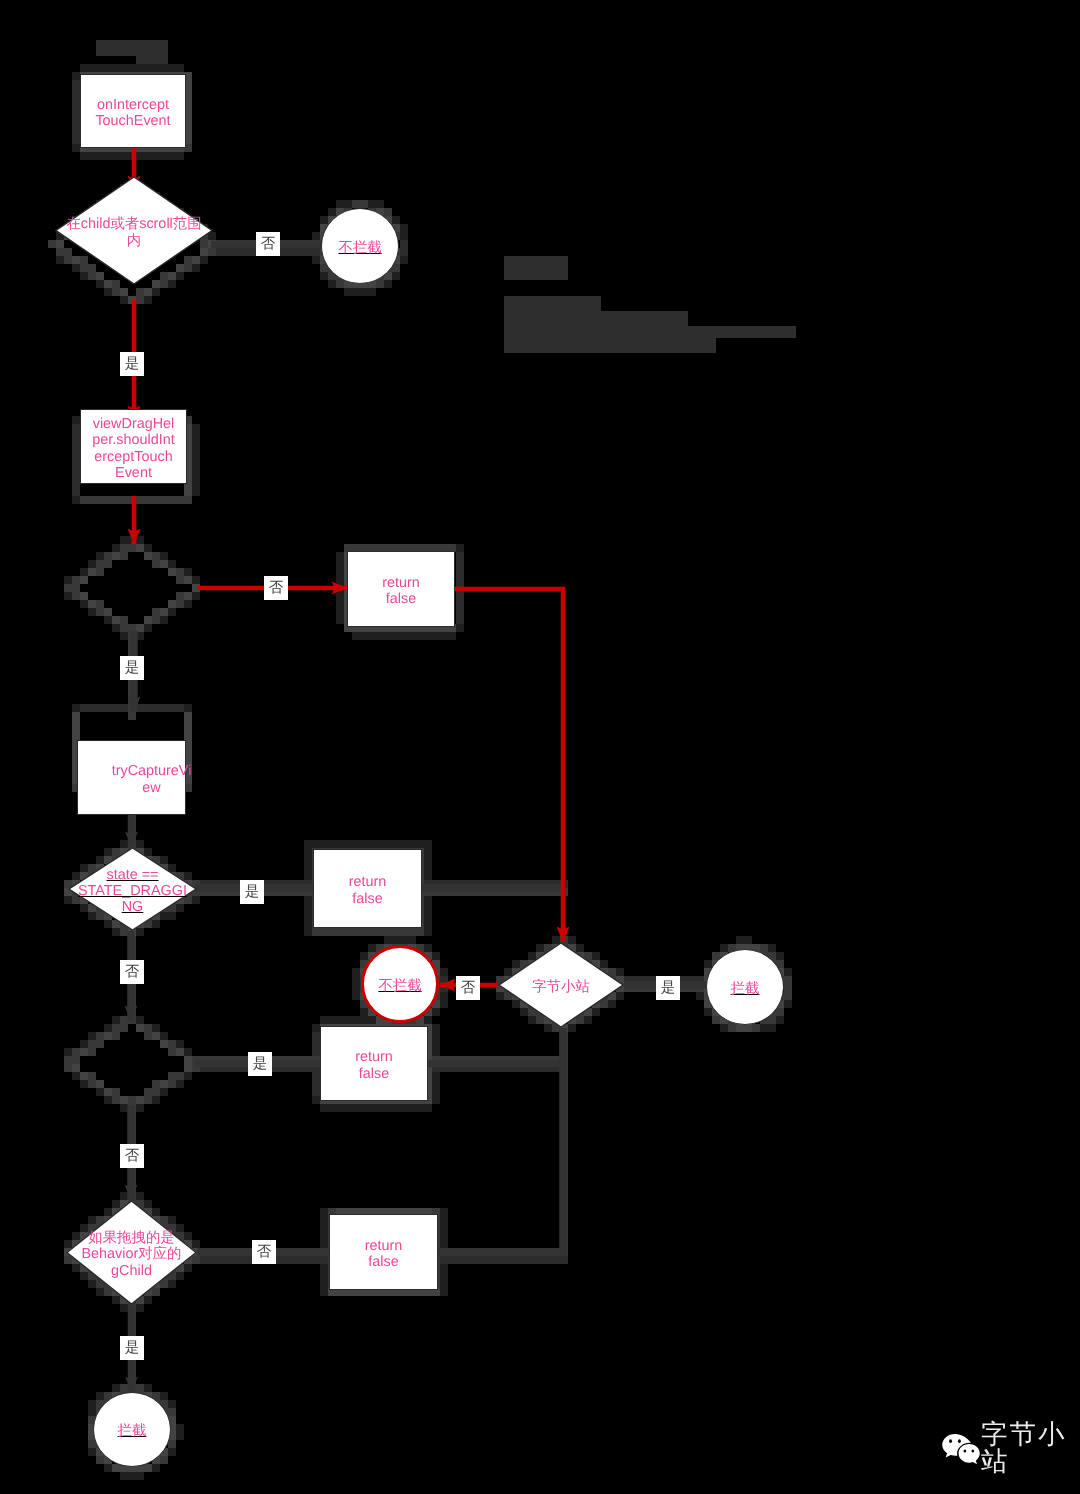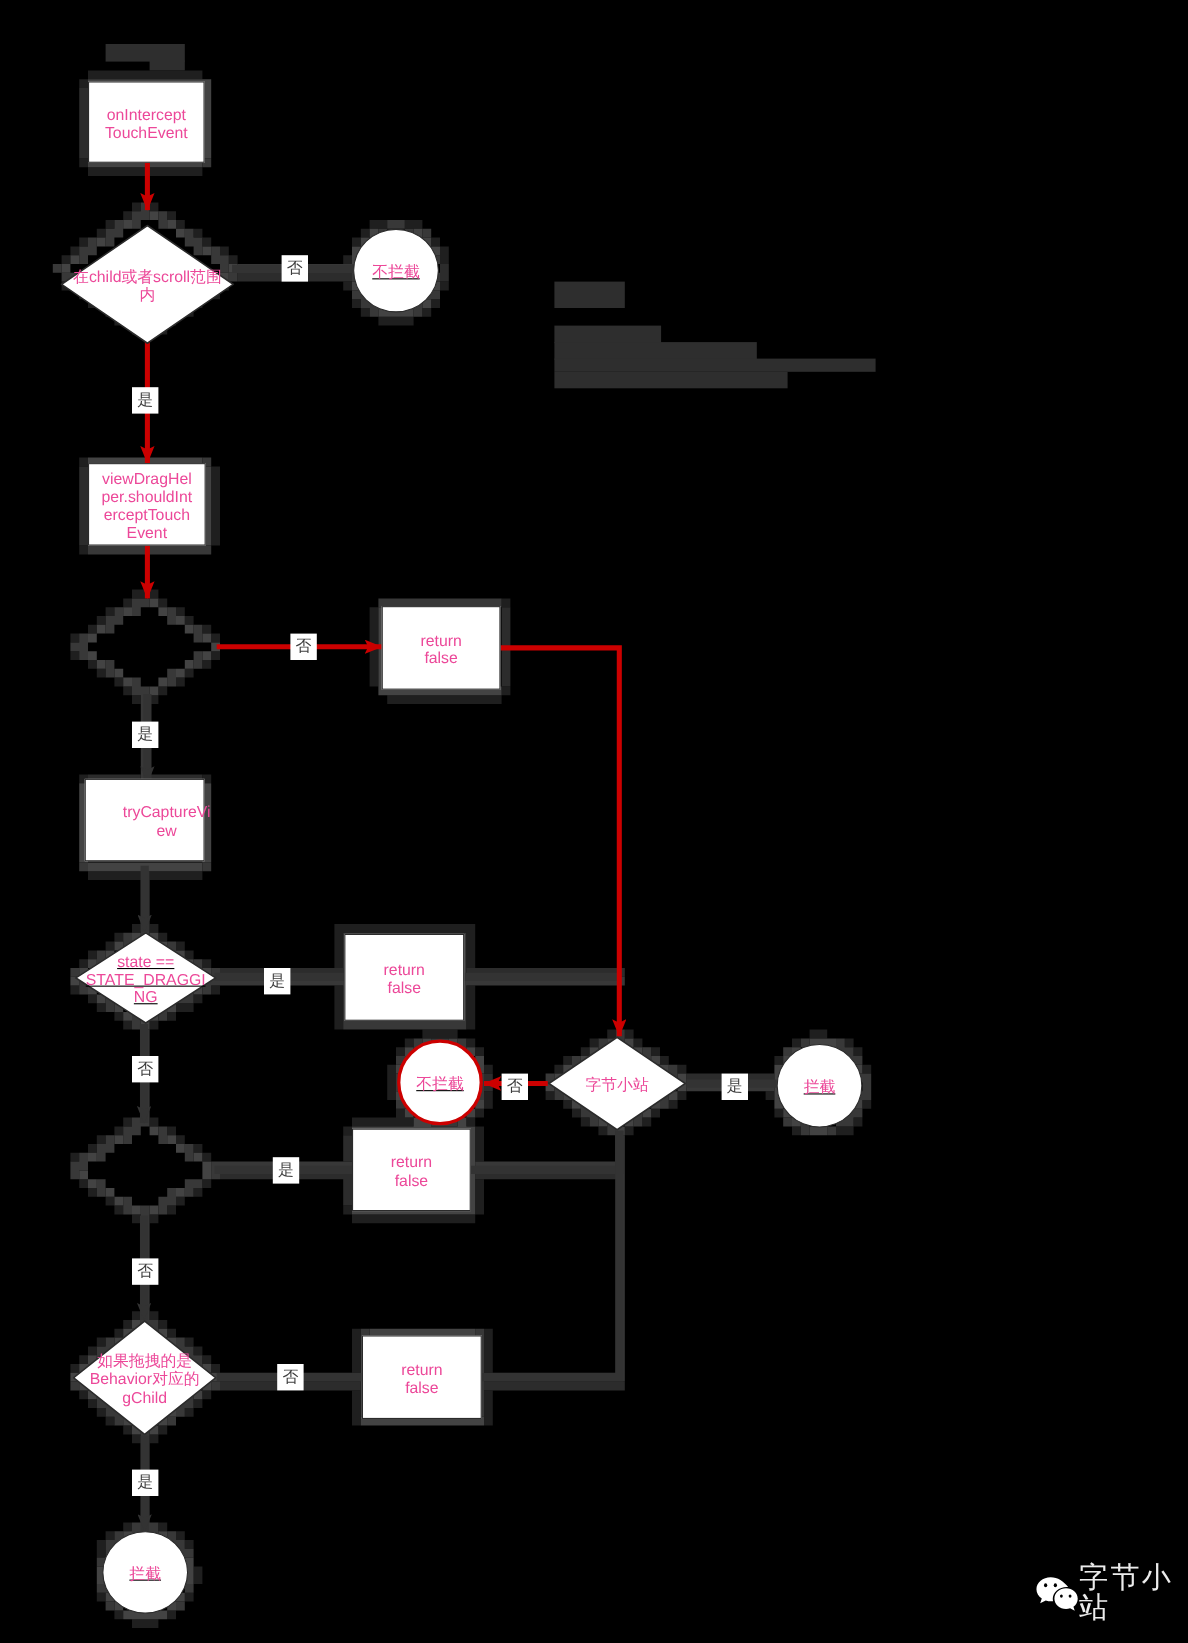--- a/index.html
+++ b/index.html
@@ -73,46 +73,46 @@
       <path d="M 455 589 L 563 589 L 563 942" marker-end="url(#ar)"></path>
       <path d="M 498 985 L 440 985" marker-end="url(#ar)"></path>
     </g>
   </svg>
 
   <div class="node nbox" style="left:80px;top:74px;width:106px;height:74px;">
     <div class="ntxt">onIntercept
 TouchEvent</div>
   </div>
 
-  <div class="node ndia" style="left:55px;top:204px;width:158px;height:109px;">
+  <div class="node ndia" style="left:55px;top:176px;width:158px;height:109px;">
     <svg width="158" height="109" viewBox="0 0 158 109">
       <path d="M 79 1 L 157 54.5 L 79 108 L 1 54.5 z" fill="#ffffff" stroke="#2b2b2b" stroke-width="1.4"></path>
     </svg>
     <div class="ntxt">在child或者scroll范围
 内</div>
   </div>
 
   <div class="node ncirc" style="left:321px;top:208px;width:78px;height:76px;">
     <div class="ntxt">不拦截</div>
   </div>
 
-  <div class="node nbox" style="left:80px;top:421px;width:107px;height:75px;">
+  <div class="node nbox" style="left:80px;top:409px;width:107px;height:75px;">
     <div class="ntxt">viewDragHel
 per.shouldInt
 erceptTouch
 Event</div>
   </div>
 
 
   <div class="node nbox" style="left:347px;top:551px;width:108px;height:76px;">
     <div class="ntxt">return
 false</div>
   </div>
 
-  <div class="node nbox" style="left:77px;top:708px;width:109px;height:75px;padding-left:40px;">
+  <div class="node nbox" style="left:77px;top:740px;width:109px;height:75px;padding-left:40px;">
     <div class="ntxt">tryCaptureVi
 ew</div>
   </div>
 
   <div class="node ndia" style="left:68px;top:847px;width:129px;height:84px;text-decoration:underline;">
     <svg width="129" height="84" viewBox="0 0 129 84">
       <path d="M 64.5 1 L 128 42 L 64.5 83 L 1 42 z" fill="#ffffff" stroke="#2b2b2b" stroke-width="1.4"></path>
     </svg>
     <div class="ntxt">state ==
 STATE_DRAGGI

